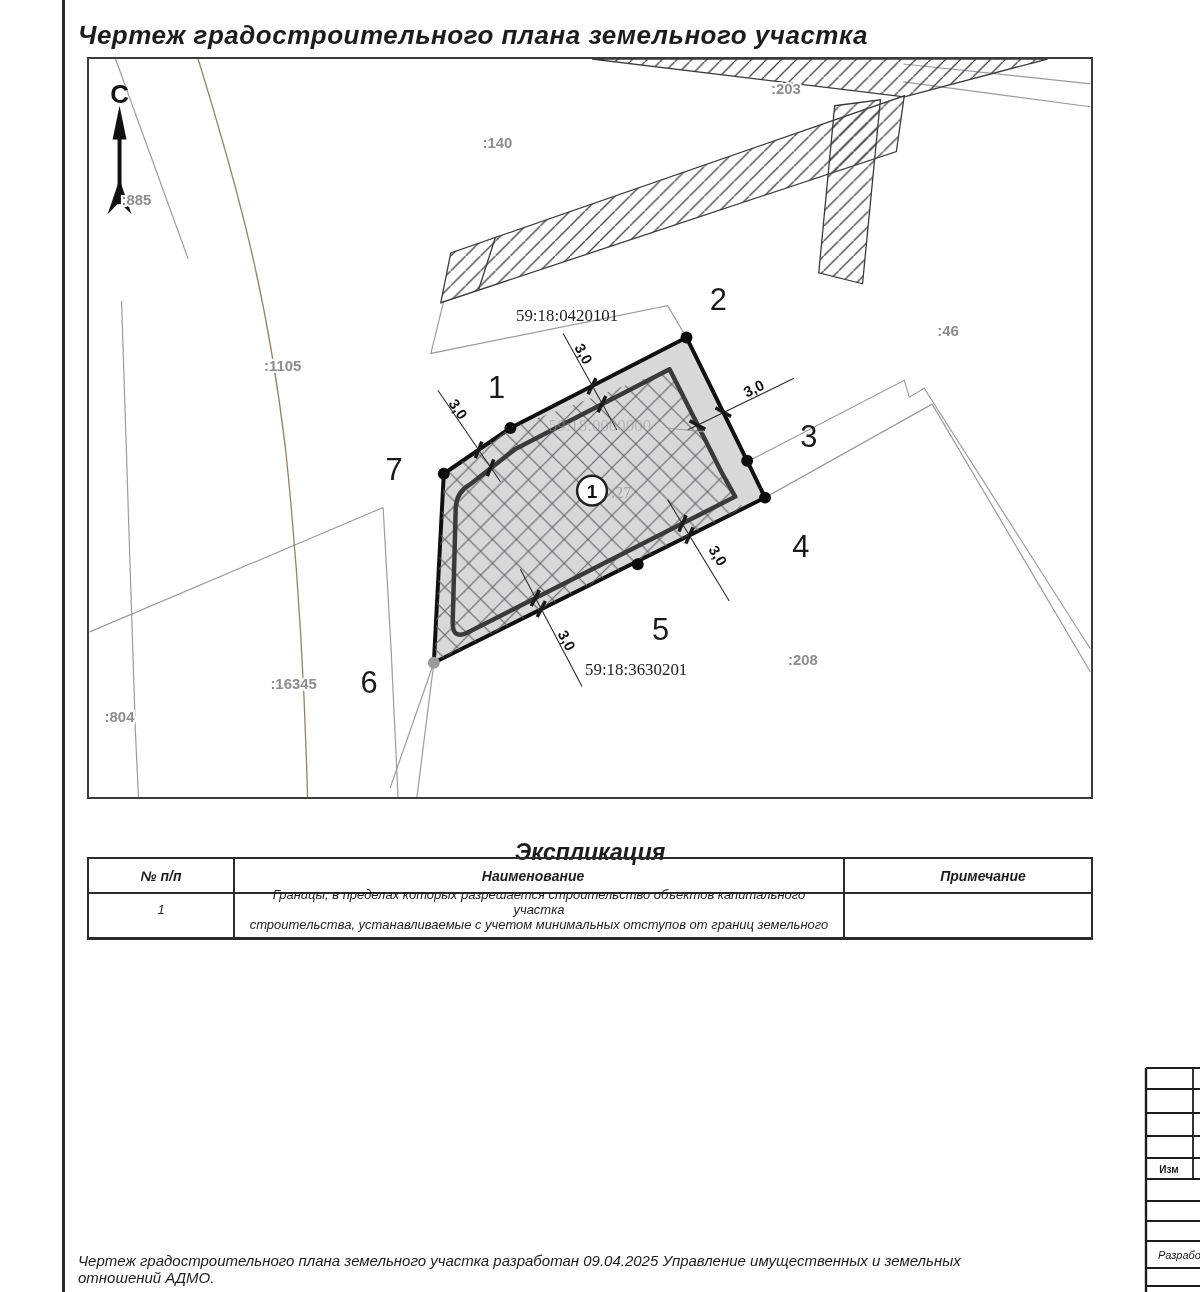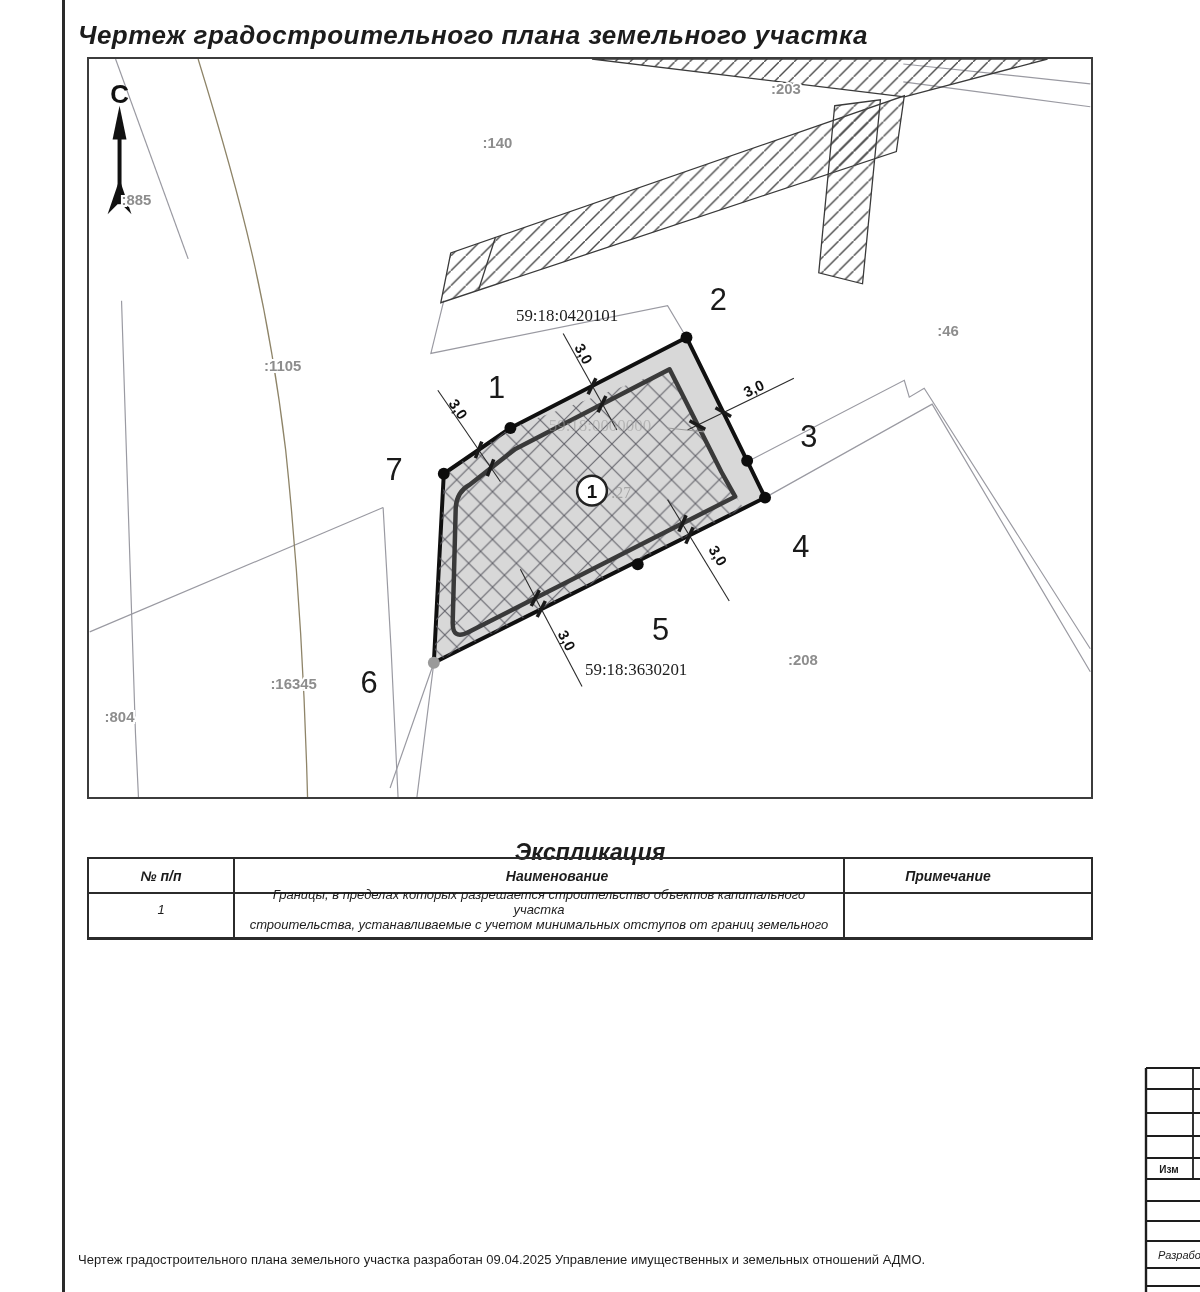--- a/index.html
+++ b/index.html
@@ -14,21 +14,21 @@
   #map-frame svg{display:block;}
   #explication-title{left:87px;top:818px;width:1006px;text-align:center;font-size:23px;font-style:italic;font-weight:bold;margin-top:21px;}
   
   #explication-table{left:87px;top:857px;width:1006px;height:83px;border:2px solid #2b2b2b;border-bottom-width:3px;box-sizing:border-box;}
   .vline{position:absolute;top:0;bottom:0;width:2px;background:#2b2b2b;}
   .hline{position:absolute;left:0;right:0;height:2px;background:#2b2b2b;}
   .th{position:absolute;top:0;height:33px;display:flex;align-items:center;justify-content:center;
       font-size:14px;font-style:italic;font-weight:bold;}
   .cell{position:absolute;top:33px;height:34px;display:flex;align-items:center;justify-content:center;
       font-size:13px;font-style:italic;text-align:center;line-height:15px;}
-  #footer-note{left:78px;top:1252px;width:940px;font-size:13px;}
+  #footer-note{left:78px;top:1252px;width:940px;font-size:15px;font-style:italic;}
   #stamp{left:1110px;top:1064px;width:90px;height:250px;overflow:hidden;}
   text{user-select:none;}
 </style>
 </head>
 <body>
 
 <div id="page-border-left" class="abs"></div>
 
 <div id="drawing-title" class="abs">Чертеж градостроительного плана земельного участка</div>
 
@@ -152,22 +152,22 @@
   </svg>
 </div>
 
 <div id="explication-title" class="abs">Экспликация</div>
 
 <div id="explication-table" class="abs">
   <div class="vline" style="left:144px;"></div>
   <div class="vline" style="left:754px;"></div>
   <div class="hline" style="top:33px;"></div>
   <div class="th" style="left:0;width:144px;">№ п/п</div>
-  <div class="th" style="left:146px;width:596px;padding-left:24px;">Наименование</div>
-  <div class="th" style="left:736px;width:246px;">Примечание</div>
+  <div class="th" style="left:146px;width:596px;">Наименование</div>
+  <div class="th" style="left:771px;width:246px;">Примечание</div>
   <div class="cell" style="left:0;width:144px;">1</div>
   <div class="cell" style="left:146px;width:608px;">
     <div>
       <div>Границы, в пределах которых разрешается строительство объектов капитального</div>
       <div>участка</div>
       <div>строительства, устанавливаемые с учетом минимальных отступов от границ земельного</div>
     </div>
   </div>
   <div class="cell" style="left:756px;width:246px;"></div>
 </div>

